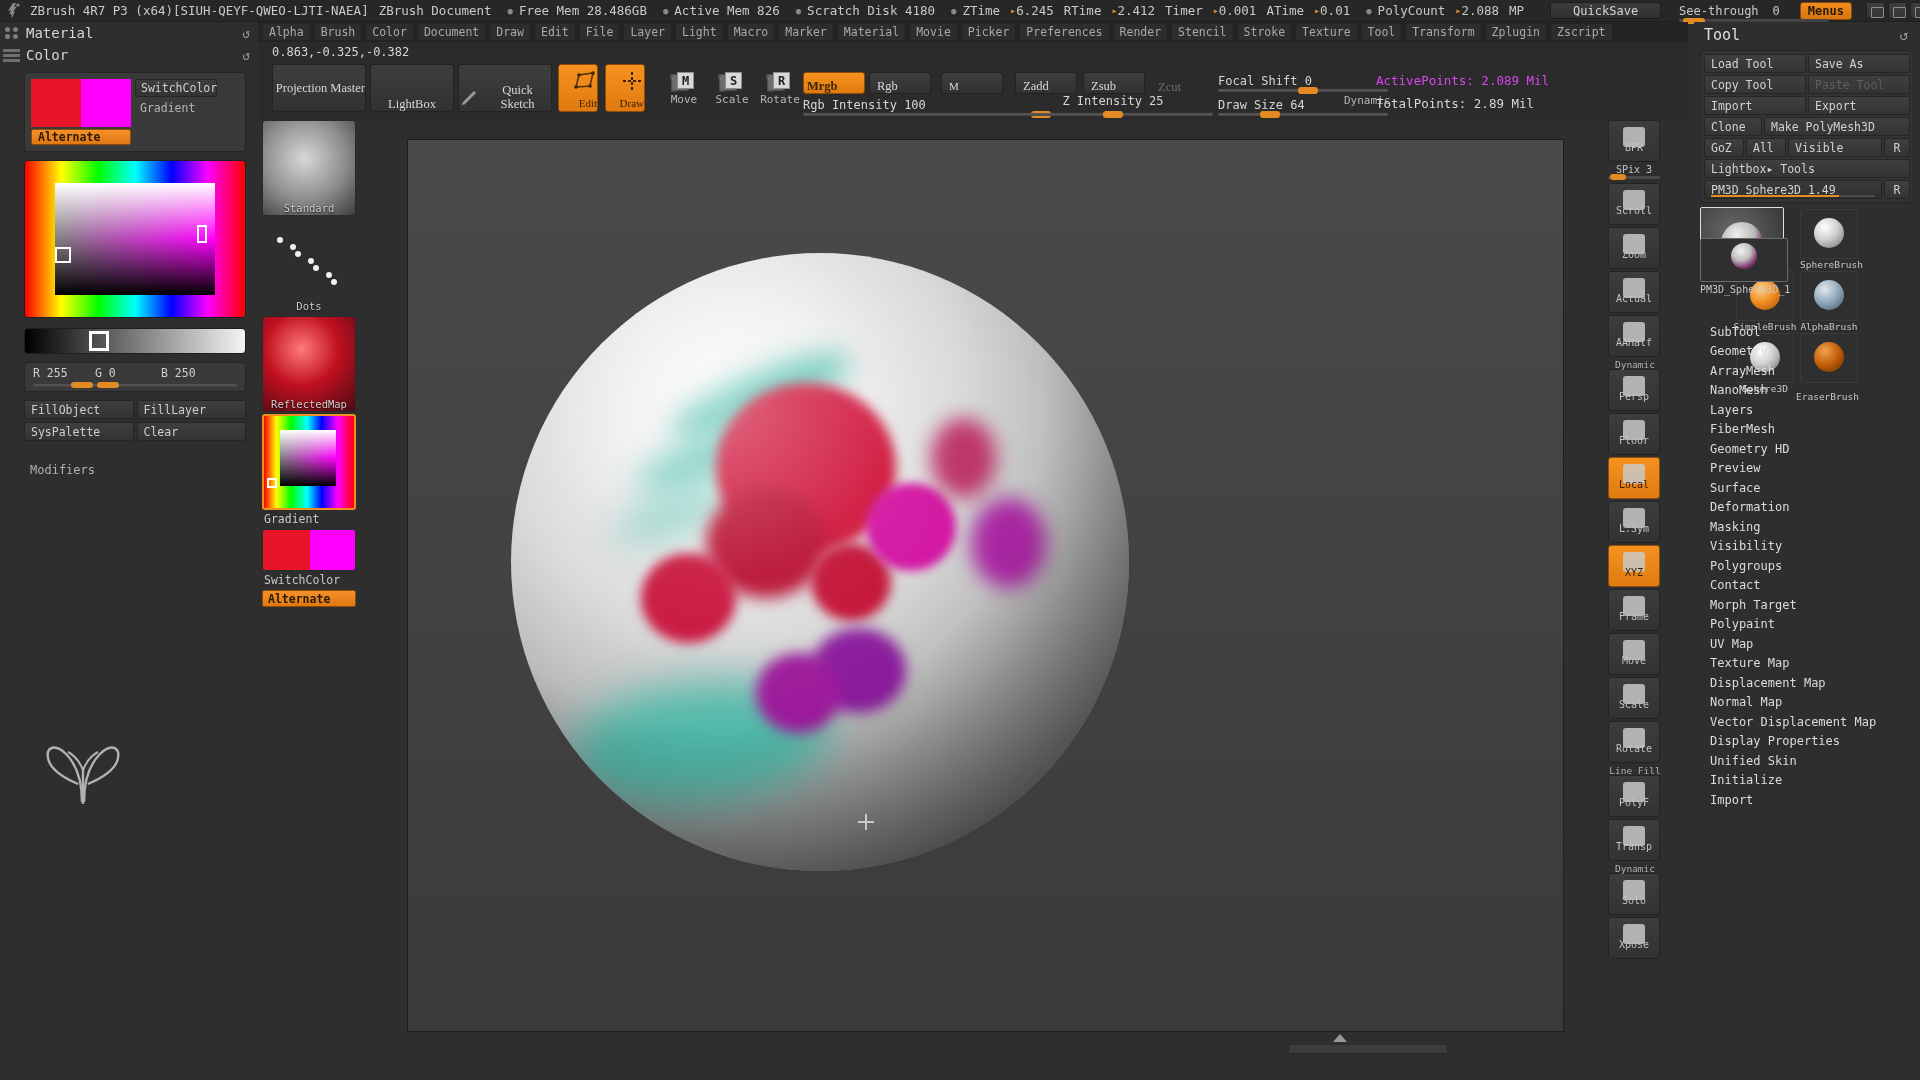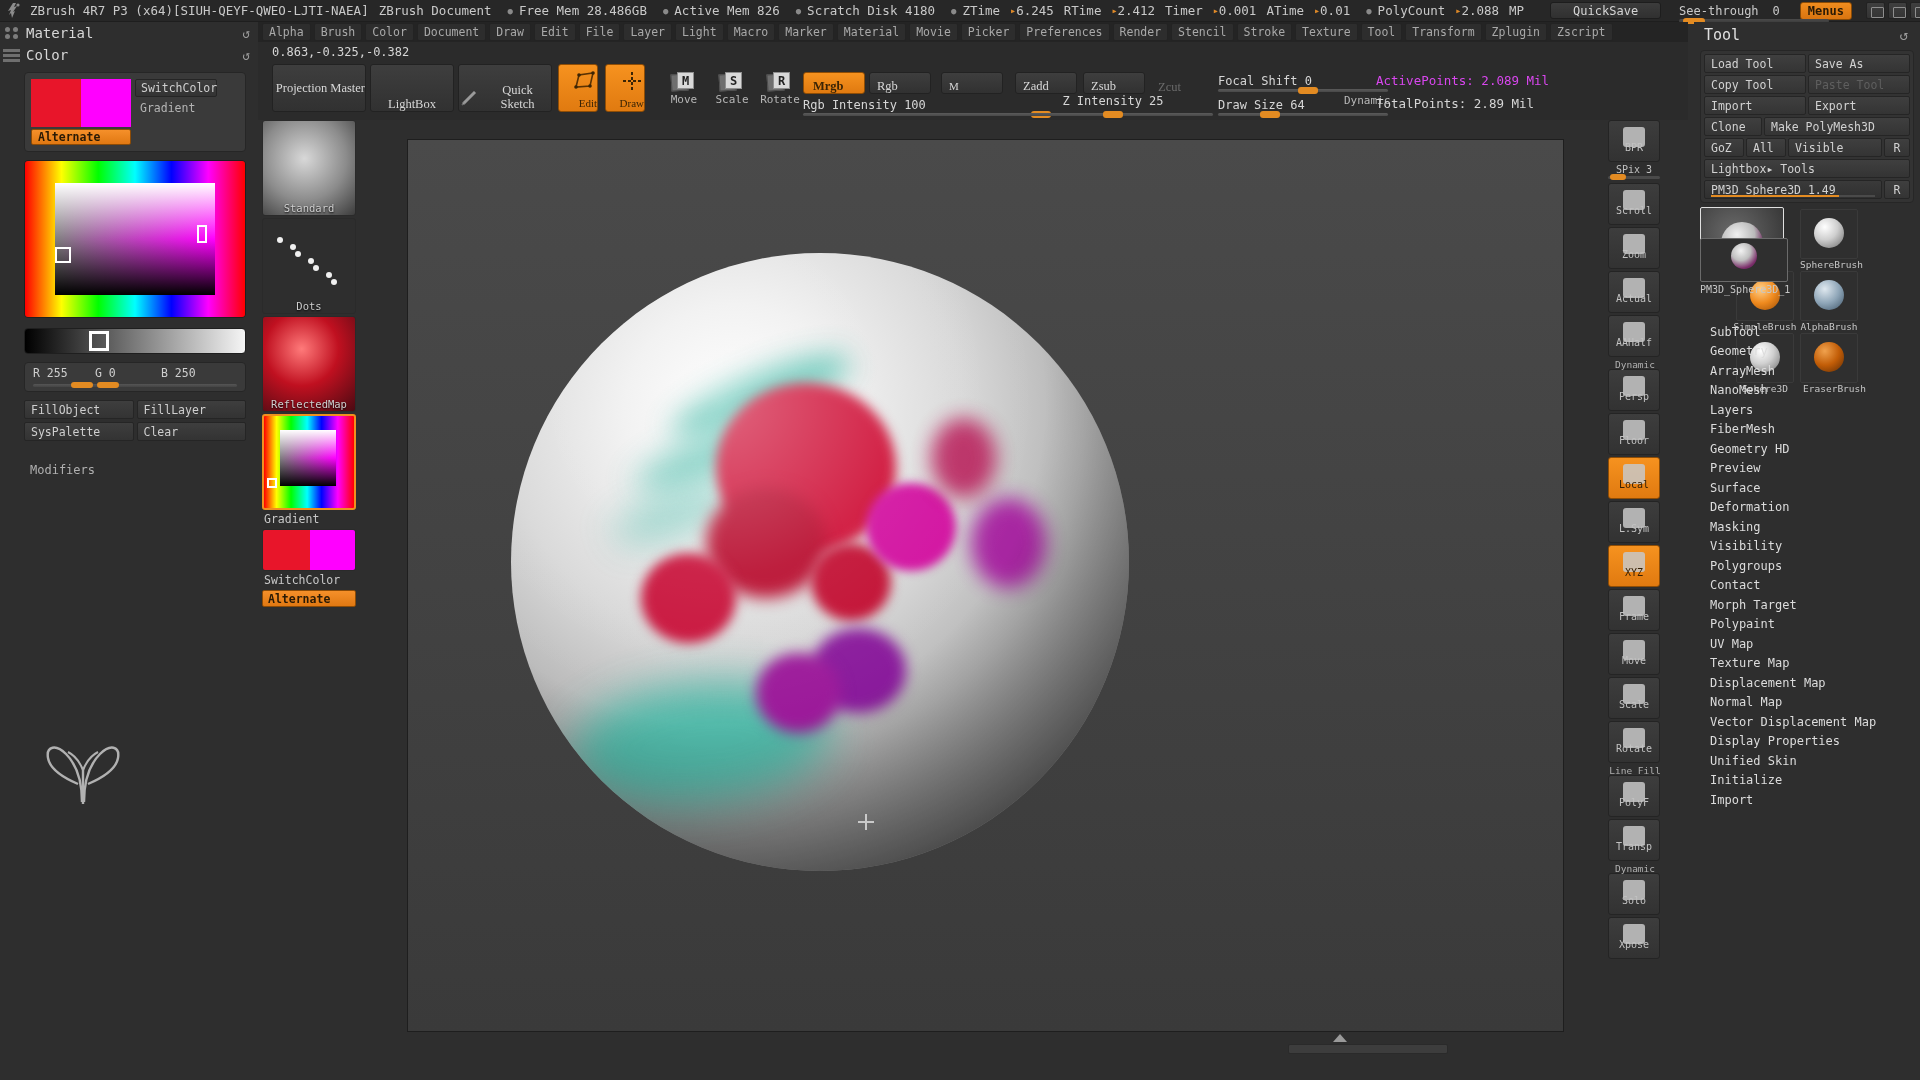--- a/index.html
+++ b/index.html
@@ -488,21 +488,21 @@
       </span>
       <span class="nm">Scale</span>
     </div>
     <div class="modebtn" style="left:496px; top:30px;">
       <span class="gl">
         <span class="mstack"><span class="back"></span><span class="front">R</span></span>
       </span>
       <span class="nm">Rotate</span>
     </div>
 
-    <div class="tbtn orange" style="left:545px; top:30px; width:62px; height:22px; justify-content:flex-start; padding-left:9px; font-weight:bold;">
+    <div class="tbtn orange" style="left:545px; top:30px; width:62px; height:22px; justify-content:flex-start; padding-left:3px; font-weight:bold;">
       <span>Mrgb</span>
     </div>
     <div class="tbtn" style="left:611px; top:30px; width:62px; height:22px; justify-content:flex-start; padding-left:7px;">
       <span>Rgb</span>
     </div>
     <div class="tbtn" style="left:683px; top:30px; width:62px; height:22px; justify-content:flex-start; padding-left:7px; font-size:11px;">
       <span>M</span>
     </div>
     <div class="tbtn" style="left:757px; top:30px; width:62px; height:22px; justify-content:flex-start; padding-left:7px;">
       <span>Zadd</span>
@@ -768,21 +768,21 @@
       <div style="position:absolute;left:100px;top:114px;width:58px;text-align:center;font-size:9.5px;color:#c6c6c6;">AlphaBrush</div>
 
       <div class="th" style="left:36px; top:64px;">
         <span class="ball" style="background:radial-gradient(circle at 36% 30%,#ffd08a,#ef8a1e 50%,#9b4d06 100%);"></span>
       </div>
       <div style="position:absolute;left:30px;top:114px;width:70px;text-align:center;font-size:9.5px;color:#c6c6c6;">SimpleBrush</div>
 
       <div class="th" style="left:100px; top:126px;">
         <span class="ball" style="background:radial-gradient(circle at 36% 30%,#f0a24e,#c25d07 50%,#5d2b04 100%);"></span>
       </div>
-      <div style="position:absolute;left:96px;top:176px;width:70px;text-align:right;font-size:9.5px;color:#c6c6c6;">EraserBrush</div>
+      <div style="position:absolute;left:96px;top:184px;width:70px;text-align:left;font-size:9.5px;color:#c6c6c6;">EraserBrush</div>
 
       <div class="th" style="left:36px; top:126px;">
         <span class="ball" style="background:radial-gradient(circle at 36% 30%,#fff,#d0d0d0 45%,#6e6e6e 100%);"></span>
       </div>
       <div style="position:absolute;left:30px;top:176px;width:70px;text-align:center;font-size:9.5px;color:#c6c6c6;">Sphere3D</div>
     </div>
 
     <div style="position:absolute; left:6px; top:216px; width:88px; height:44px; border:1px solid #6b6b6b; border-radius:2px; background:#2f2f2f; overflow:hidden;">
       <div style="position:absolute;left:50%;top:4px;transform:translateX(-50%);width:26px;height:26px;border-radius:50%;
            background:radial-gradient(circle at 38% 30%,#f2f2f2,#bfbfbf 40%,#7b2d6a 72%,#4a1f45 100%);"></div>

